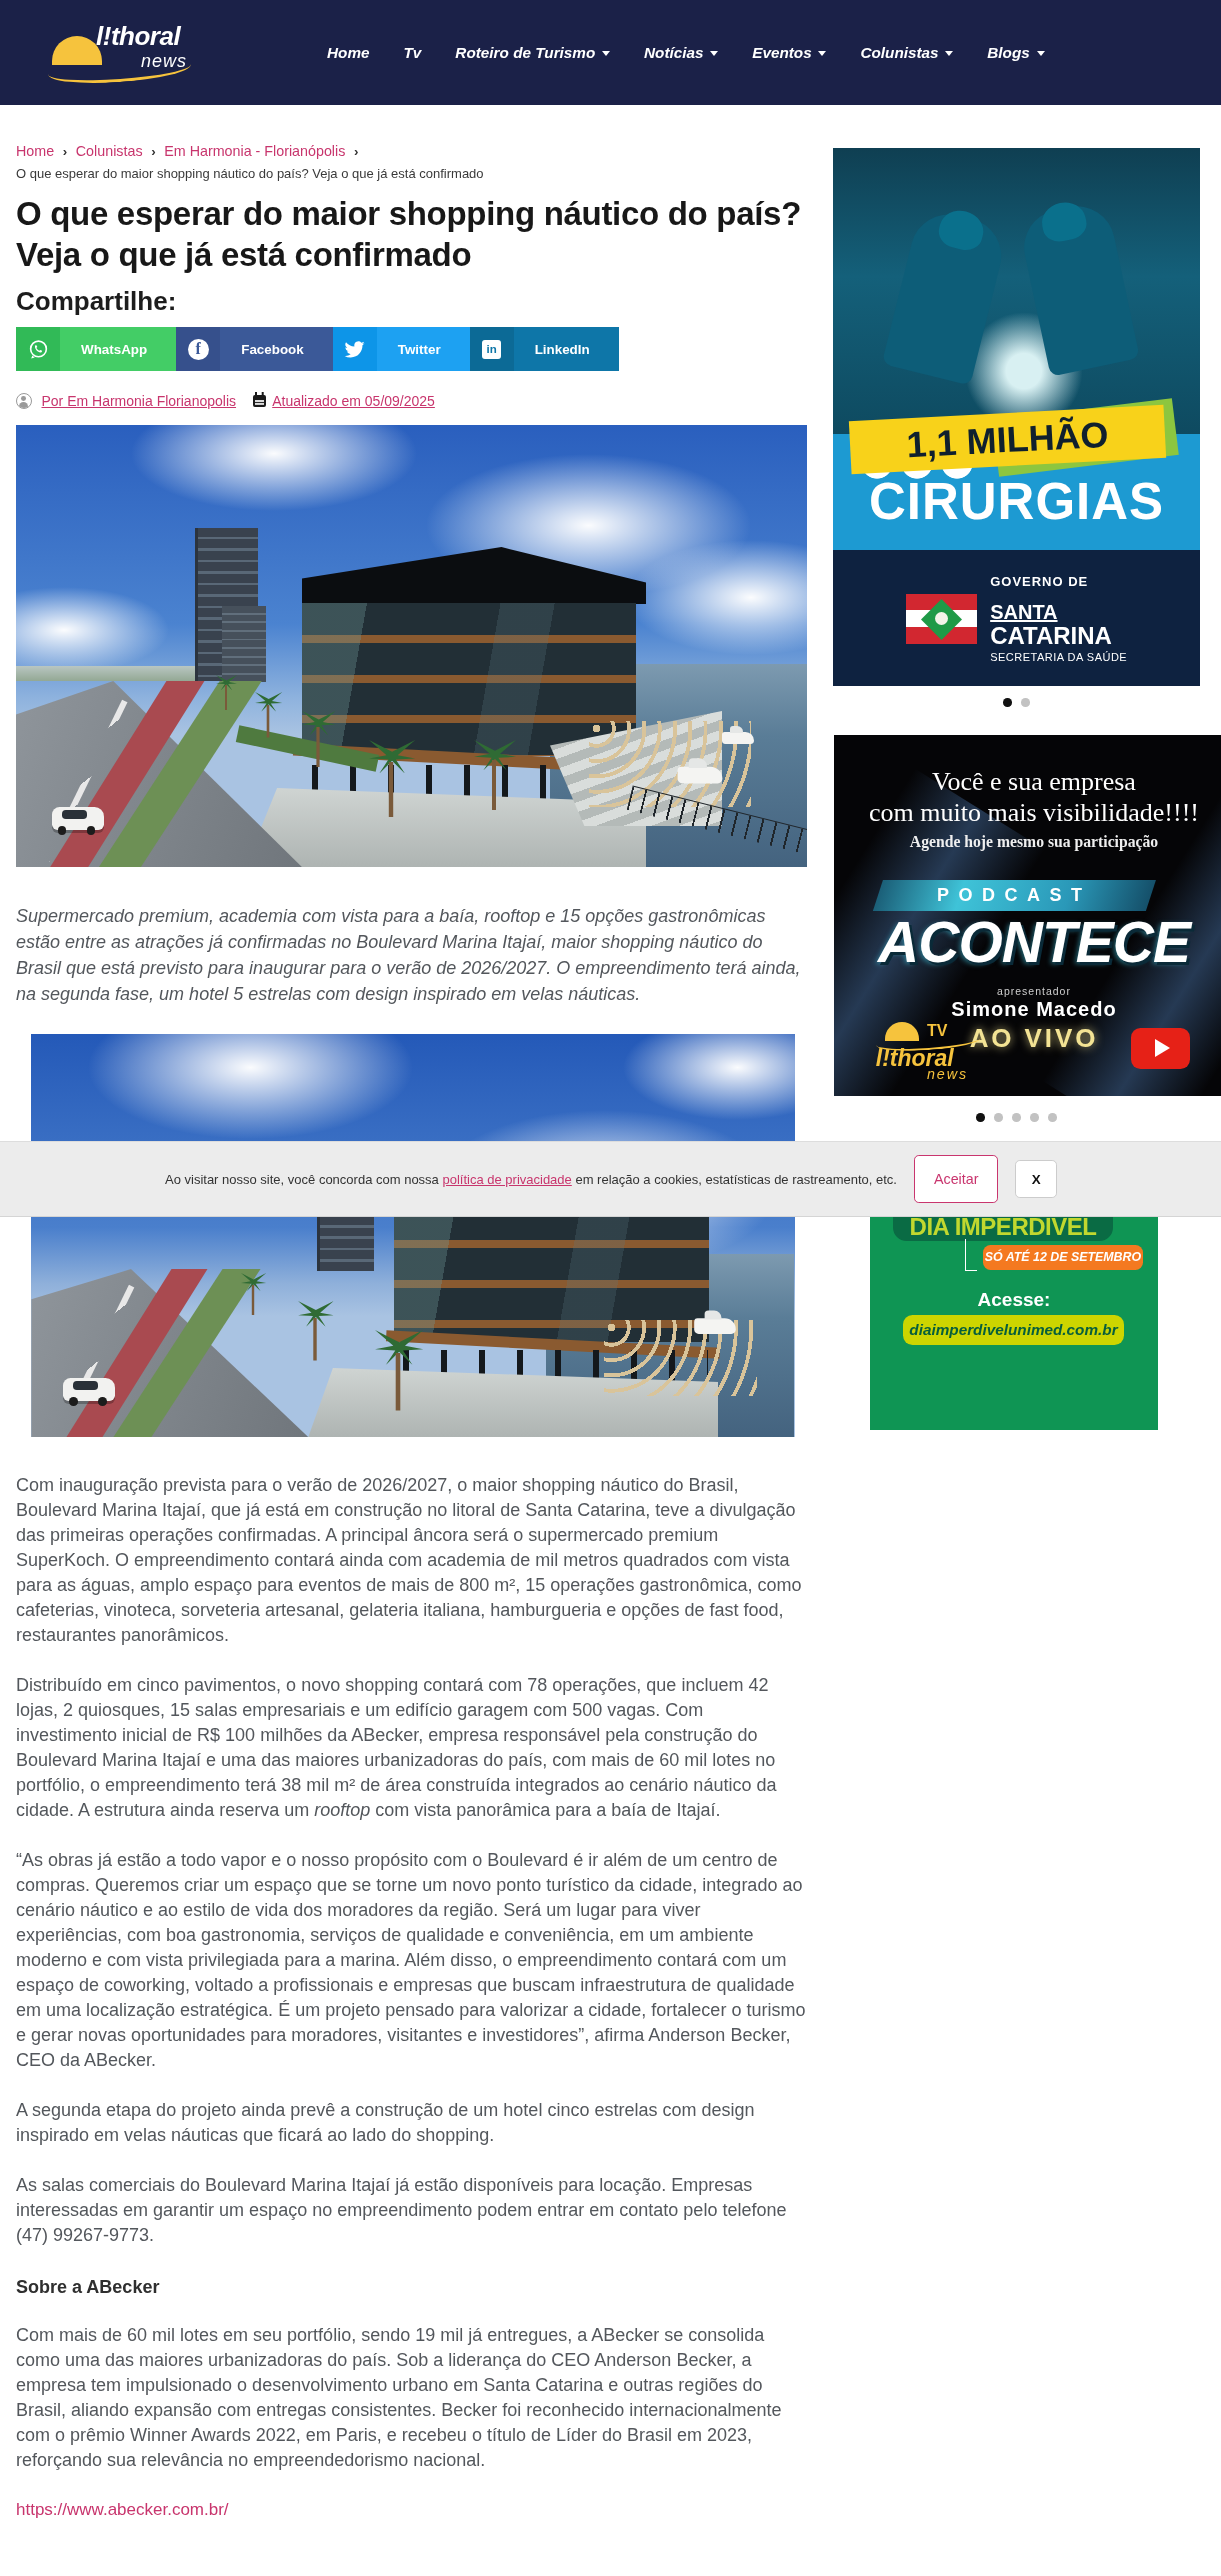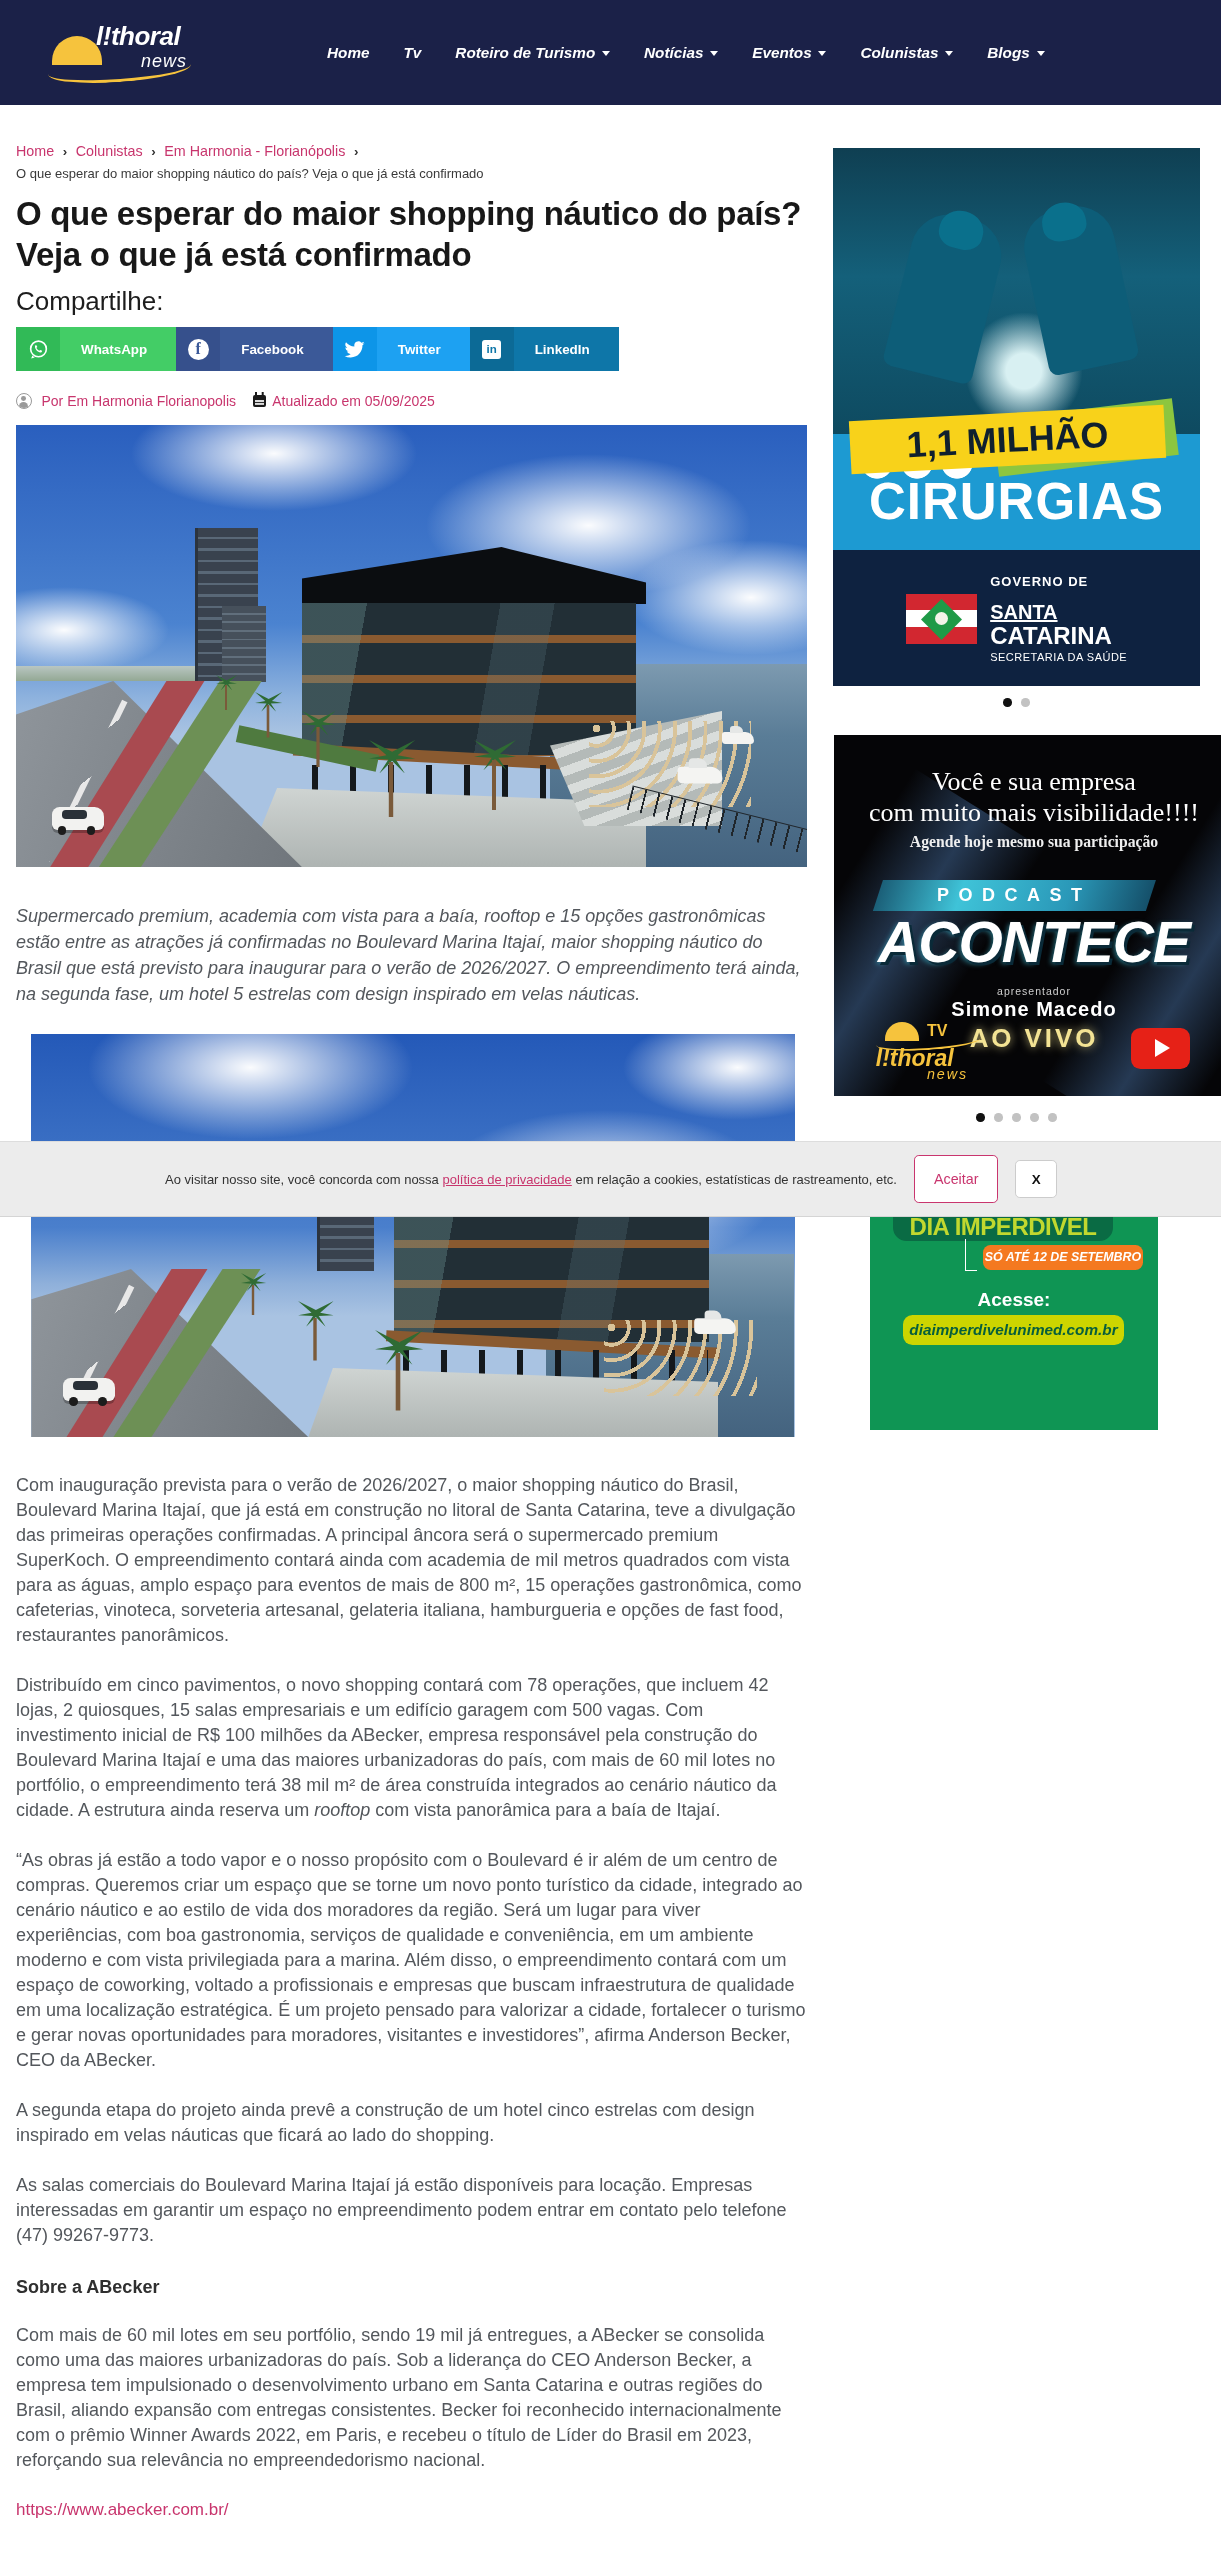--- a/index.html
+++ b/index.html
@@ -18,32 +18,32 @@
   .nav-item { color:#fff; font-size:15.3px; font-weight:bold; font-style:italic; display:flex; align-items:center; gap:6.7px; cursor:pointer; white-space:nowrap; }
   .caret { width:0; height:0; border-left:4.8px solid transparent; border-right:4.8px solid transparent; border-top:5.7px solid #fff; margin-top:1.9px; }
 
   
   .content-col { position:absolute; left:16px; top:143px; width:792px; }
   .crumb-row { display:flex; align-items:center; gap:8.6px; font-size:14.3px; }
   .crumb-link { color:#c8356d; cursor:pointer; }
   .crumb-sep { color:#333; font-weight:bold; font-size:13.4px; }
   .crumb-current { margin-top:6.7px; font-size:13px; color:#3a3a3a; }
   h1.article-title { margin-top:12.4px; font-size:33px; line-height:41px; font-weight:bold; color:#181818; letter-spacing:-0.3px; }
-  .share-heading { margin-top:10.5px; font-size:26px; font-weight:400; color:#1d1d1d; }
+  .share-heading { margin-top:10.5px; font-size:26px; font-weight:700; color:#1d1d1d; }
   .share-row { margin-top:10.5px; display:flex; }
   .share-btn { display:flex; align-items:stretch; height:44px; cursor:pointer; color:#fff; }
   .share-ic { width:44px; display:flex; align-items:center; justify-content:center; }
   .share-lb { display:flex; align-items:center; padding:0 29px 0 21px; font-size:13.4px; font-weight:bold; }
   .wa .share-ic{background:#31ba57;} .wa .share-lb{background:#43cd66;}
   .fb .share-ic{background:#36508c;} .fb .share-lb{background:#3b5998;}
   .tw .share-ic{background:#0d95e8;} .tw .share-lb{background:#1da1f2;}
   .li .share-ic{background:#0c6a96;} .li .share-lb{background:#0e76a8;}
   .fb-circle { width:21px; height:21px; background:#fff; border-radius:50%; display:flex; align-items:center; justify-content:center; color:#3b5998; font-family:"Liberation Serif", serif; font-weight:bold; font-size:16px; }
   .li-square { width:19px; height:19px; background:#fff; border-radius:2.9px; display:flex; align-items:center; justify-content:center; color:#0e76a8; font-weight:bold; font-size:11.5px; }
-  .meta-row { margin-top:22px; display:flex; align-items:center; gap:9.5px; font-size:14px; color:#c8356d; }
+  .meta-row { margin-top:22px; display:flex; align-items:center; gap:9.5px; font-size:14px; color:#c8356d;text-decoration:underline; }
   .avatar-ic { width:16px; height:16px; border-radius:50%; border:1.9px solid #9a9a9a; position:relative; overflow:hidden; }
   .avatar-ic:before { content:""; position:absolute; left:4.3px; top:1.9px; width:4.8px; height:4.8px; border-radius:50%; background:#9a9a9a; }
   .avatar-ic:after { content:""; position:absolute; left:1.9px; top:7.6px; width:9.5px; height:6.7px; border-radius:4.8px 4.8px 0 0; background:#9a9a9a; }
   .meta-updated { display:flex; align-items:center; gap:6.7px; margin-left:7.6px; }
   .cal-ic { width:12.4px; height:12.4px; background:#1a1a1a; border-radius:1.9px; position:relative; }
   .cal-ic:before { content:""; position:absolute; top:-2.9px; left:1.9px; width:1.9px; height:3.8px; background:#1a1a1a; box-shadow:6.7px 0 0 #1a1a1a; }
   .cal-ic:after { content:""; position:absolute; left:1.9px; top:4.8px; width:8.6px; height:1.9px; background:#fff; box-shadow:0 2.9px 0 #fff; opacity:.85; }
 
   
   .intro { margin-top:36px; font-size:18px; line-height:26px; font-style:italic; color:#53575c; }

